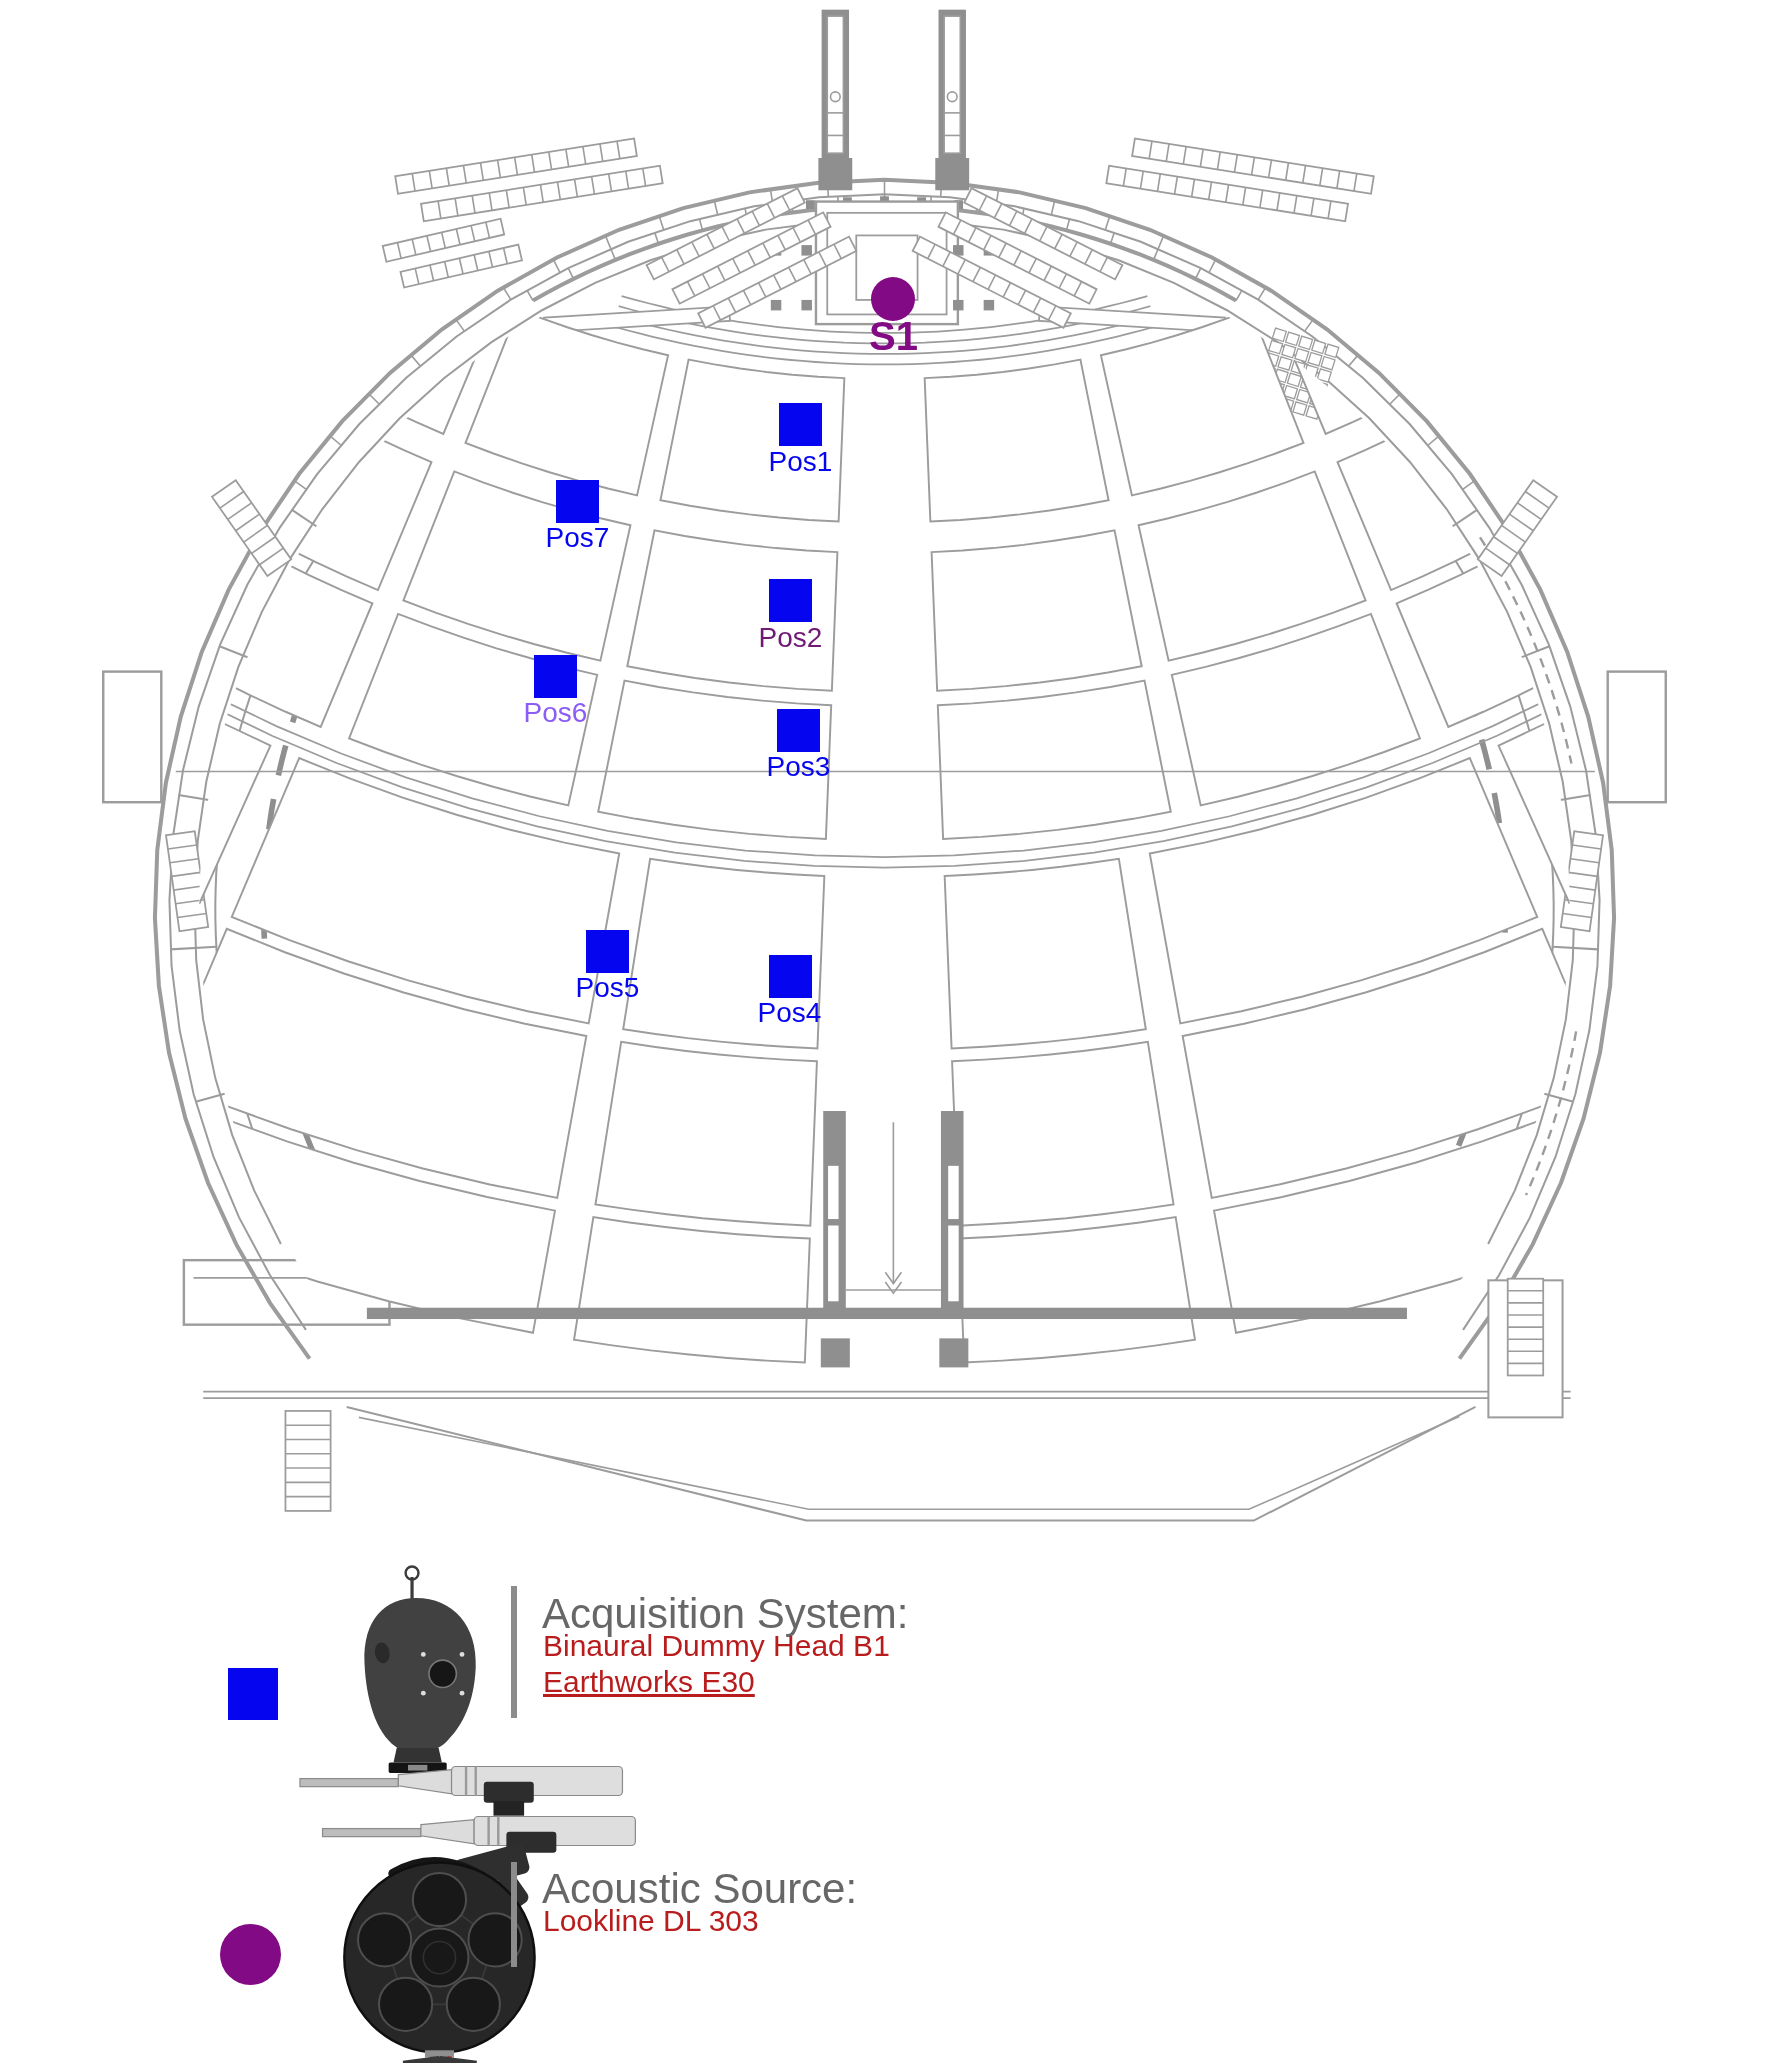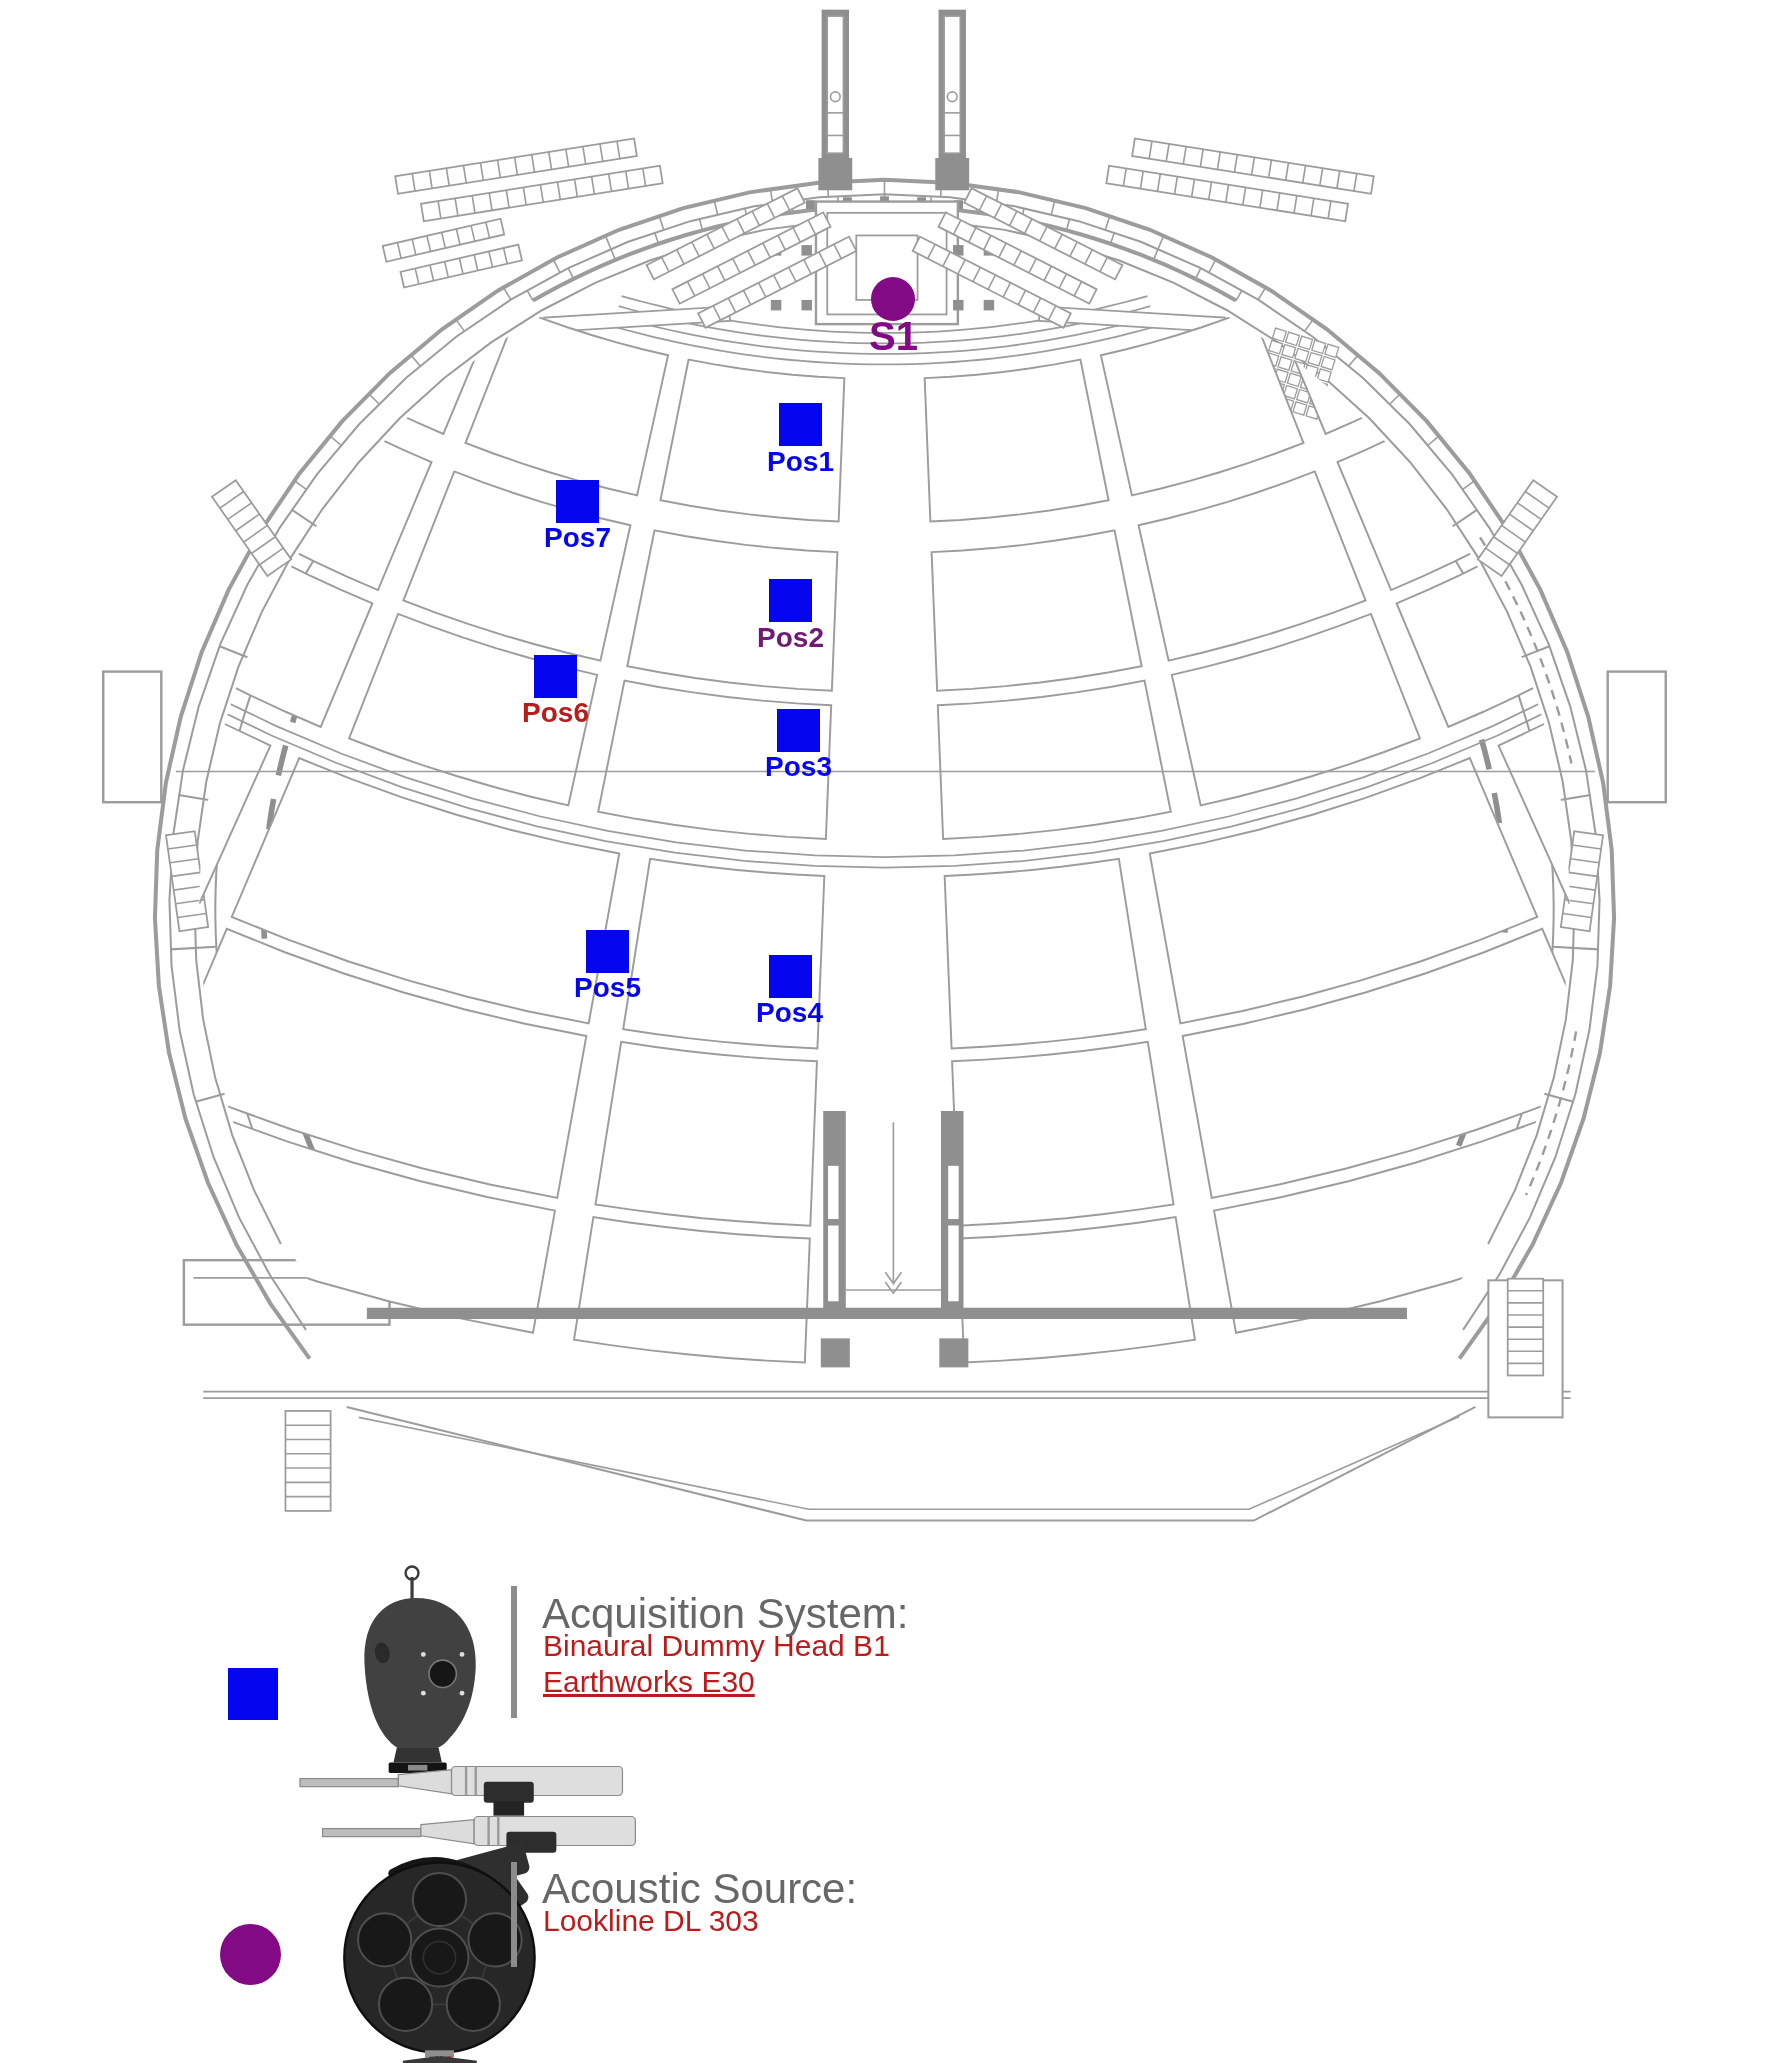--- a/index.html
+++ b/index.html
@@ -1,21 +1,21 @@
 <!DOCTYPE html>
 <html style="font-size:13px"><head>
 <meta charset="utf-8">
 <style>
   html,body{margin:0;padding:0;background:#ffffff;}
   #stage{position:relative;width:1769px;height:2064px;background:#fff;overflow:hidden;
          font-family:"Liberation Sans", sans-serif;}
   #plan-svg{position:absolute;left:0;top:0;}
   .marker-square{position:absolute;}
   .marker-circle{position:absolute;border-radius:50%;}
-  .marker-label{position:absolute;font-weight:bold;font-size:28px;line-height:32px;text-align:center;}
+  .marker-label{position:absolute;font-weight:normal;font-size:28px;line-height:32px;text-align:center;}
   .src-label{position:absolute;font-weight:bold;font-size:40px;line-height:29px;text-align:center;}
   .vbar{position:absolute;left:511px;width:6.4px;background:#8c8c8c;}
   .lg-title{position:absolute;left:542px;font-size:42px;font-weight:normal;color:#676767;white-space:nowrap;}
   .lg-line{position:absolute;left:543px;font-size:30px;color:#b91c1c;white-space:nowrap;}
   .swatch{position:absolute;}
 </style>
 </head>
 <body>
 
 <div id="stage">
@@ -521,21 +521,21 @@
       <div class="marker-label" style="left: 736px; top: 446px; width: 129px; color: rgb(5, 5, 240);">Pos1</div>
       <div class="marker-square" style="left: 769px; top: 579px; width: 43px; height: 43px; background: rgb(5, 5, 240);"></div>
       <div class="marker-label" style="left: 726px; top: 622px; width: 129px; color: #701a75;">Pos2</div>
       <div class="marker-square" style="left: 777px; top: 709px; width: 43px; height: 43px; background: rgb(5, 5, 240);"></div>
       <div class="marker-label" style="left: 734px; top: 751px; width: 129px; color: rgb(5, 5, 240);">Pos3</div>
       <div class="marker-square" style="left: 769px; top: 955px; width: 43px; height: 43px; background: rgb(5, 5, 240);"></div>
       <div class="marker-label" style="left: 725px; top: 997px; width: 129px; color: rgb(5, 5, 240);">Pos4</div>
       <div class="marker-square" style="left: 586px; top: 930px; width: 43px; height: 43px; background: rgb(5, 5, 240);"></div>
       <div class="marker-label" style="left: 543px; top: 972px; width: 129px; color: rgb(5, 5, 240);">Pos5</div>
       <div class="marker-square" style="left: 534px; top: 655px; width: 43px; height: 43px; background: rgb(5, 5, 240);"></div>
-      <div class="marker-label" style="left: 491px; top: 697px; width: 129px; color: #b91c1c;">Pos6</div>
+      <div class="marker-label" style="left: 491px; top: 697px; width: 129px; color: #8b5cf6;">Pos6</div>
       <div class="marker-square" style="left: 556px; top: 480px; width: 43px; height: 43px; background: rgb(5, 5, 240);"></div>
       <div class="marker-label" style="left: 513px; top: 522px; width: 129px; color: rgb(5, 5, 240);">Pos7</div>
       <div class="marker-circle" style="left: 871px; top: 277px; width: 44px; height: 44px; background: rgb(130, 10, 133);"></div>
       <div class="src-label" style="left: 845px; top: 322px; width: 97px; color: rgb(130, 10, 133);">S1</div>
     </div>
 
   <div>
     <div id="sw-acq" class="swatch" style="left: 228px; top: 1668px; width: 50px; height: 52px; background: rgb(5, 5, 240);"></div>
     <div class="vbar" style="top:1586px;height:132px;"></div>
     <div class="lg-title" style="top:1590px;">Acquisition System:</div>

